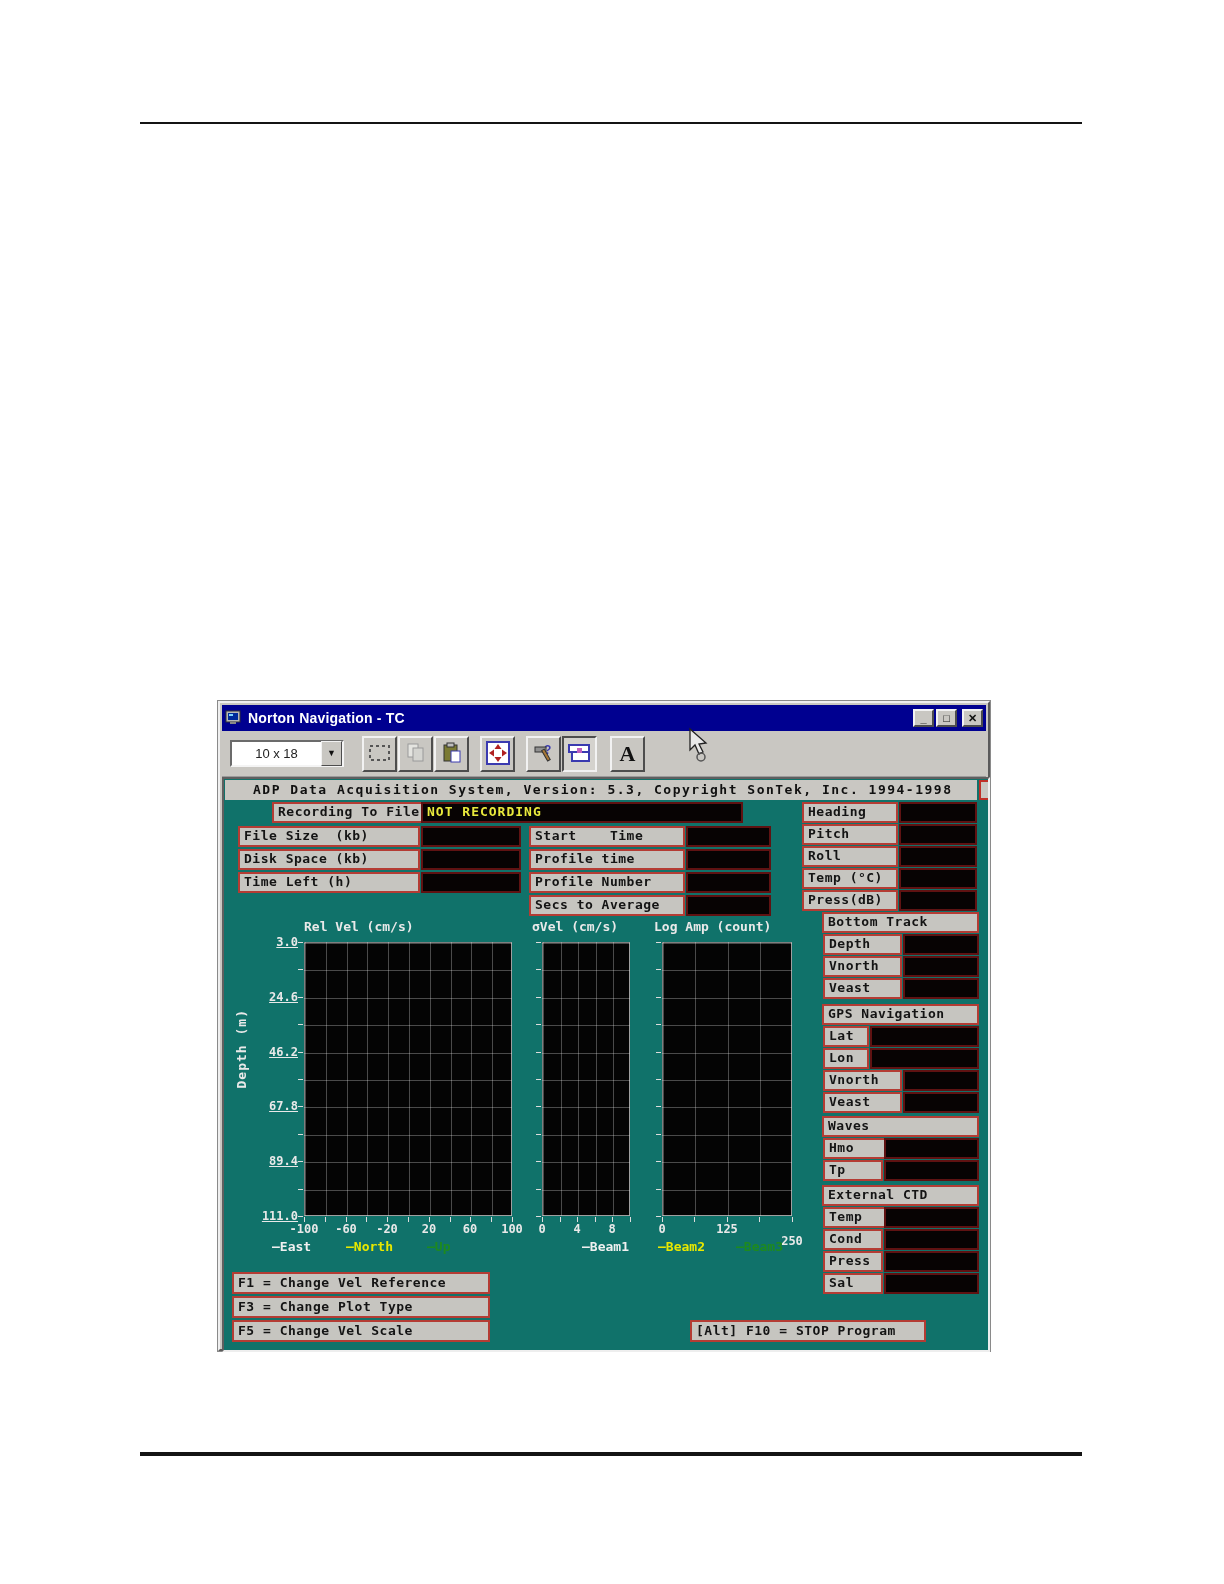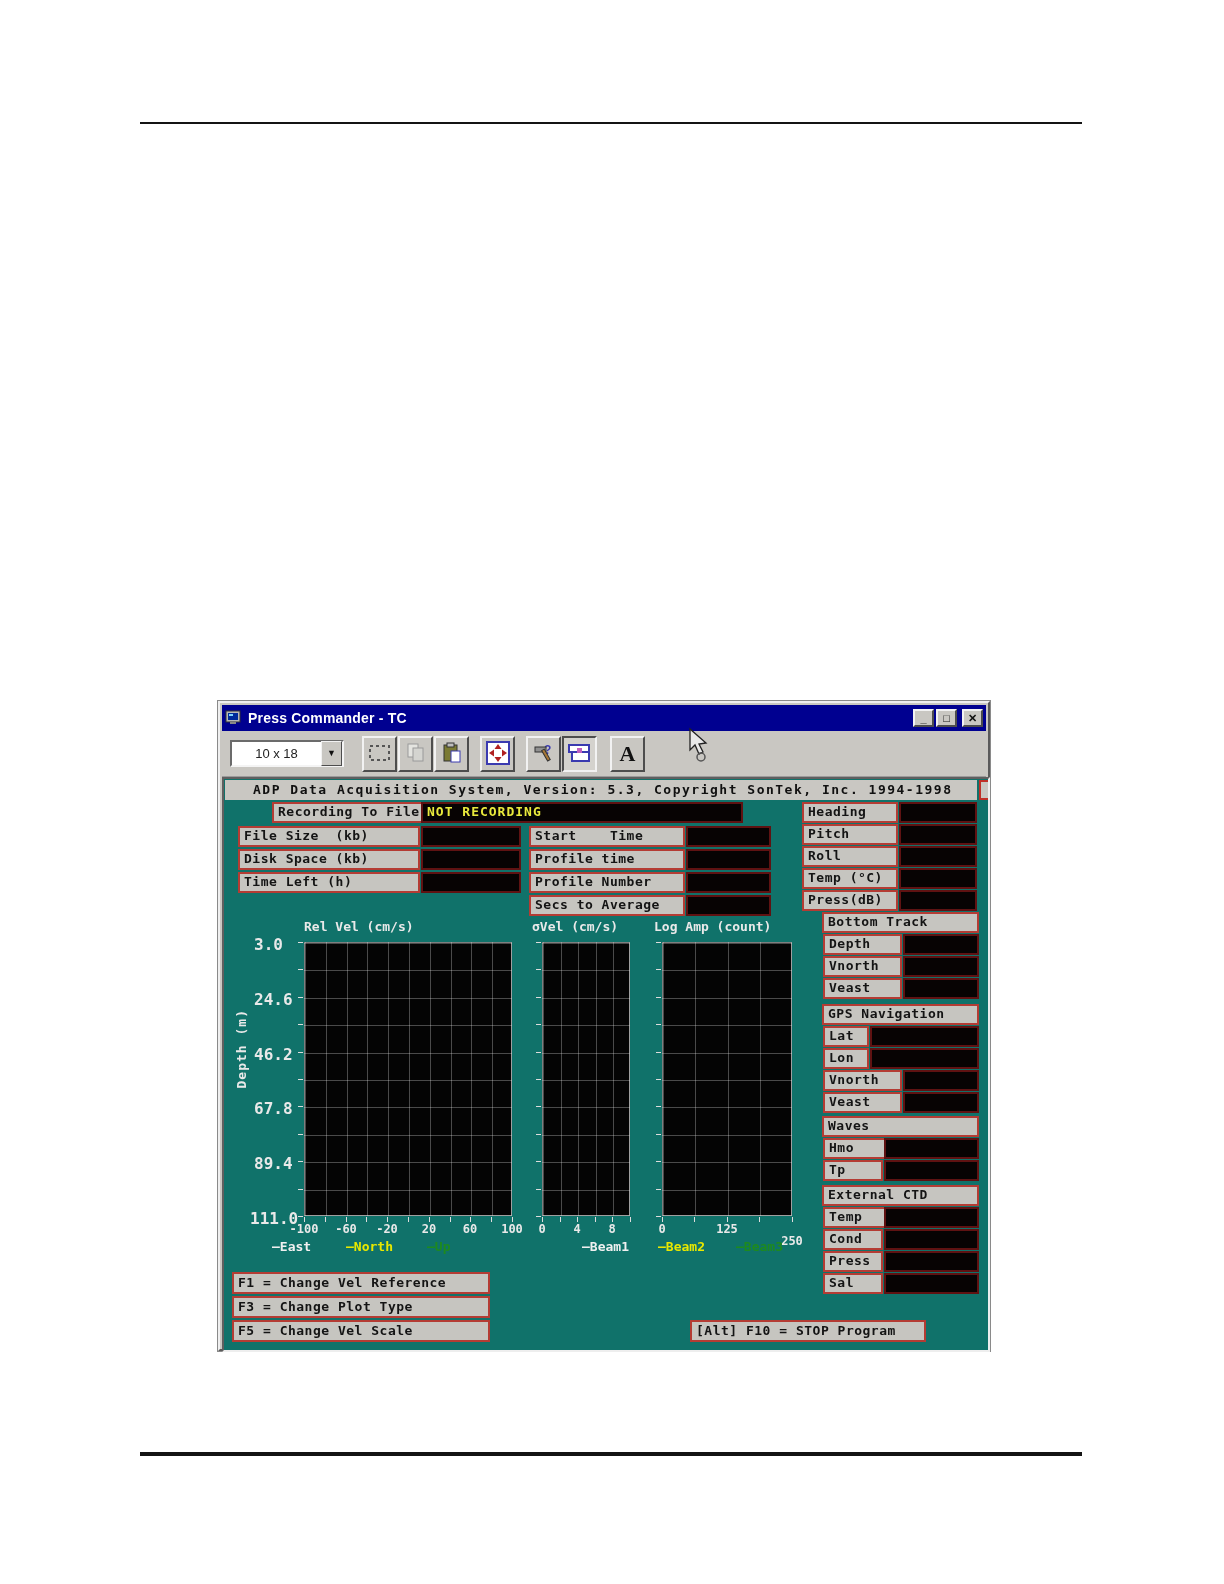--- a/index.html
+++ b/index.html
@@ -38,21 +38,21 @@
         font:bold 13px "DejaVu Sans Mono",monospace;letter-spacing:.5px;height:21px;line-height:16px;
         padding:0 4px;white-space:pre;overflow:hidden;}
   .val{background:#070303;border:2px solid #5f1212;height:21px;color:#d8d8d8;
         font:bold 13px "DejaVu Sans Mono",monospace;line-height:16px;padding:0 4px;white-space:pre;overflow:hidden;}
   .val.yellow{color:#e9e93c;letter-spacing:1px;}
   .fbtn{height:22px;line-height:17px;}
 
   
   .ptitle,.xtick,.ytick,.legend,.ylab{color:#e9e9e9;font:bold 13px "DejaVu Sans Mono",monospace;white-space:pre;}
   .ptitle{}
-  .ytick{text-align:left;font-size:16px;}
+  .ytick{text-align:right;font-size:12px;text-decoration:underline;}
   .xtick{transform:translateX(-50%);font-size:12px;}
   .plot{background:#040404;border:1px solid rgba(230,230,230,.55);}
   .grid1{background-image:repeating-linear-gradient(to right,rgba(235,235,235,.30) 0 1px,transparent 1px 20.8px),
                          repeating-linear-gradient(to bottom,rgba(235,235,235,.30) 0 1px,transparent 1px 27.4px);}
   .grid2{background-image:repeating-linear-gradient(to right,rgba(235,235,235,.30) 0 1px,transparent 1px 17.6px),
                          repeating-linear-gradient(to bottom,rgba(235,235,235,.30) 0 1px,transparent 1px 27.4px);}
   .grid3{background-image:repeating-linear-gradient(to right,rgba(235,235,235,.30) 0 1px,transparent 1px 32.4px),
                          repeating-linear-gradient(to bottom,rgba(235,235,235,.30) 0 1px,transparent 1px 27.4px);}
   .tickx{height:5px;background:repeating-linear-gradient(to right,#ddd 0 1px,transparent 1px 20.8px);}
   .tickx.t2{background:repeating-linear-gradient(to right,#ddd 0 1px,transparent 1px 17.6px);}
@@ -73,21 +73,21 @@
 
   <div class="titlebar">
     <span style="display:inline-flex;">
       <svg width="17" height="16">
           <rect x="1" y="1" width="14" height="11" fill="#b8b8b8" stroke="#333"></rect>
           <rect x="3" y="3" width="10" height="7" fill="#002a9a"></rect>
           <rect x="4" y="4" width="4" height="2" fill="#7fd4ff"></rect>
           <rect x="5" y="12" width="6" height="2" fill="#888"></rect>
         </svg>
     </span>
-    <span class="title">Press Commander - TC</span>
+    <span class="title">Norton Navigation - TC</span>
     <span class="winbtns">
       <button class="wbtn">_</button>
       <button class="wbtn">□</button>
       <button class="wbtn close">✕</button>
     </span>
   </div>
 
   <div class="toolbar">
     <div class="abs combo">
       <span class="ctext">10 x 18</span>

